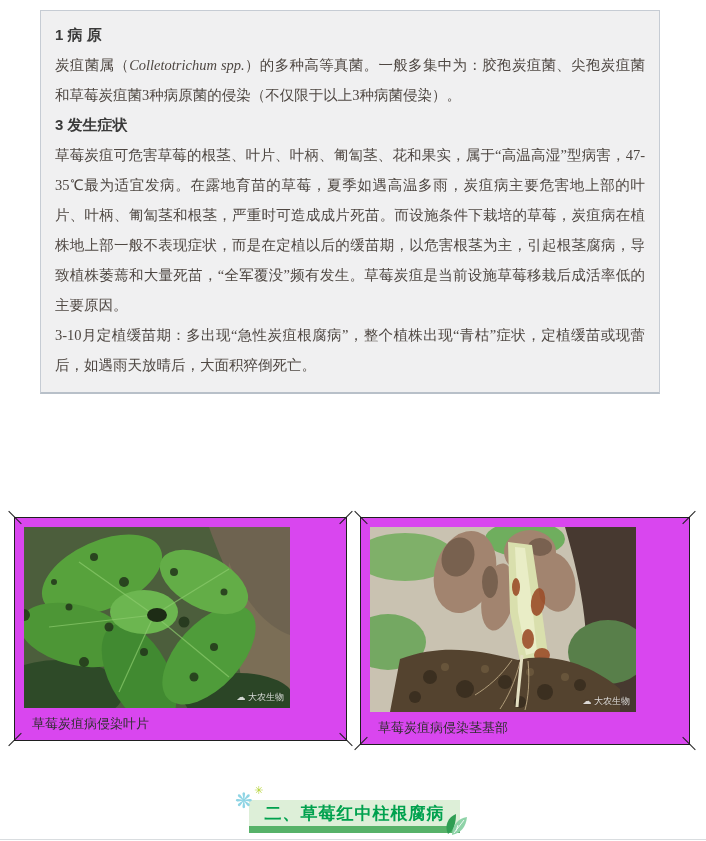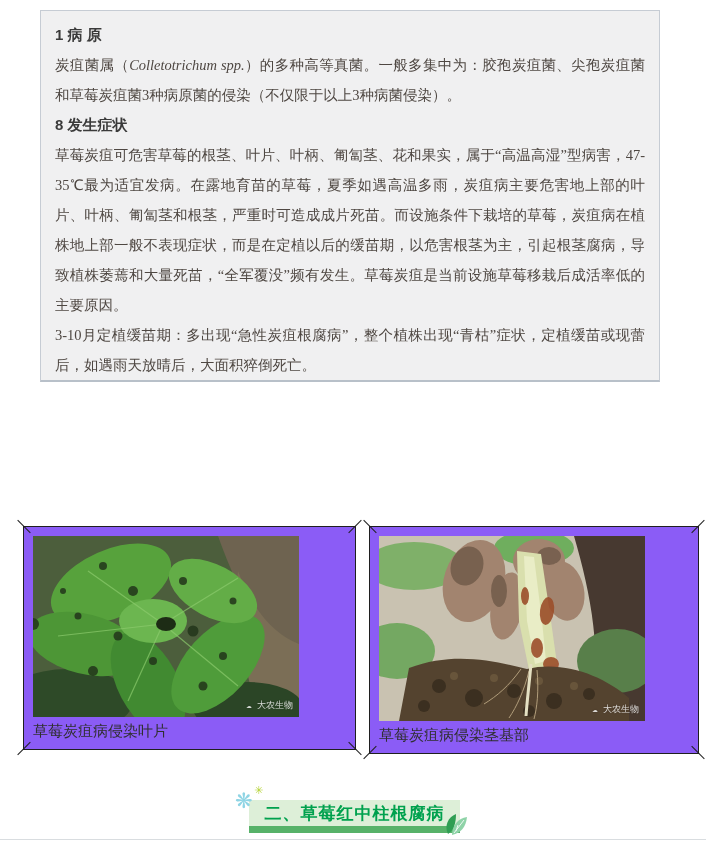--- a/index.html
+++ b/index.html
@@ -6,52 +6,52 @@
   body{
     width:706px;height:841px;position:relative;background:#ffffff;
     font-family:"Liberation Sans","DejaVu Sans",sans-serif;
     overflow:hidden;
   }
   
   .info-box{
     position:absolute;left:40px;top:10px;width:620px;box-sizing:border-box;
     background:#f0f0f1;
     border:1px solid #c6ccd4;border-bottom:2px solid #b8c0c9;
-    padding:9px 14px 0 14px;
+    padding:9px 14px 12px 14px;
     color:#4e4742;font-size:14.5px;line-height:30px;text-align:justify;
   }
   .info-box h3{
     margin:0;font-size:15px;font-weight:bold;color:#3a3a3a;line-height:30px;
     text-align:left;
   }
   .info-box p{margin:0;font-family:Liberation Serif, serif;}
   .latin{font-style:italic;}
   
   .fig-box{
-    position:absolute;box-sizing:border-box;background:#8b5cf6;
-    border:1px solid #1f1f1f;margin:9px;font-family:Liberation Mono, monospace;
+    position:absolute;box-sizing:border-box;background:#d946ef;
+    border:1px solid #1f1f1f;margin:0;
   }
   .fig-box.left{left:14px;top:517px;width:333px;height:224px;}
   .fig-box.right{left:360px;top:517px;width:330px;height:228px;}
   .mark{position:absolute;width:18px;height:1px;background:#1f1f1f;}
   .mark.tl{left:-9px;top:-1px;transform:rotate(45deg);}
   .mark.tr{right:-9px;top:-1px;transform:rotate(-45deg);}
   .mark.bl{left:-9px;bottom:0px;transform:rotate(-45deg);}
   .mark.br{right:-9px;bottom:0px;transform:rotate(45deg);}
   .photo{
     position:absolute;left:9px;top:9px;overflow:hidden;
   }
   .photo svg{display:block;}
   .watermark{
     position:absolute;right:6px;bottom:6px;color:#ffffff;opacity:.8;
     font-size:9px;line-height:10px;white-space:nowrap;
     text-shadow:0 0 2px rgba(0,0,0,.35);
   }
   .fig-caption{
-    position:absolute;left:9px;color:#2f2f2f;font-size:15px;line-height:20px;
+    position:absolute;left:17px;color:#2f2f2f;font-size:13px;line-height:20px;
   }
   .fig-box.left  .fig-caption{top:196px;}
   .fig-box.right .fig-caption{top:200px;}
   
   .banner{
     position:absolute;left:249px;top:800px;width:211px;height:33px;
     background:#ddefd8;
   }
   .banner .strip{
     position:absolute;left:0;right:0;bottom:0;height:7px;background:#57b269;
@@ -76,21 +76,21 @@
   .bottom-line{
     position:absolute;left:0;top:839px;width:706px;height:1px;background:#d9dde0;
   }
 </style>
 </head>
 <body>
 
 <section class="info-box">
   <h3>1 病 原</h3>
   <p><span>炭疽菌属（</span><span class="latin">Colletotrichum spp.</span><span>）的多种高等真菌。一般多集中为：胶孢炭疽菌、尖孢炭疽菌和草莓炭疽菌3种病原菌的侵染（不仅限于以上3种病菌侵染）。</span></p>
-  <h3>8 发生症状</h3>
+  <h3>3 发生症状</h3>
   <p>草莓炭疽可危害草莓的根茎、叶片、叶柄、匍匐茎、花和果实，属于“高温高湿”型病害，47-35℃最为适宜发病。在露地育苗的草莓，夏季如遇高温多雨，炭疽病主要危害地上部的叶片、叶柄、匍匐茎和根茎，严重时可造成成片死苗。而设施条件下栽培的草莓，炭疽病在植株地上部一般不表现症状，而是在定植以后的缓苗期，以危害根茎为主，引起根茎腐病，导致植株萎蔫和大量死苗，“全军覆没”频有发生。草莓炭疽是当前设施草莓移栽后成活率低的主要原因。</p>
   <p>3-10月定植缓苗期：多出现“急性炭疽根腐病”，整个植株出现“青枯”症状，定植缓苗或现蕾后，如遇雨天放晴后，大面积猝倒死亡。</p>
 </section>
 
 <figure class="fig-box left">
   <span class="mark tl"></span>
   <span class="mark tr"></span>
   <span class="mark bl"></span>
   <span class="mark br"></span>
   <div class="photo" style="width:266px;height:181px;">

